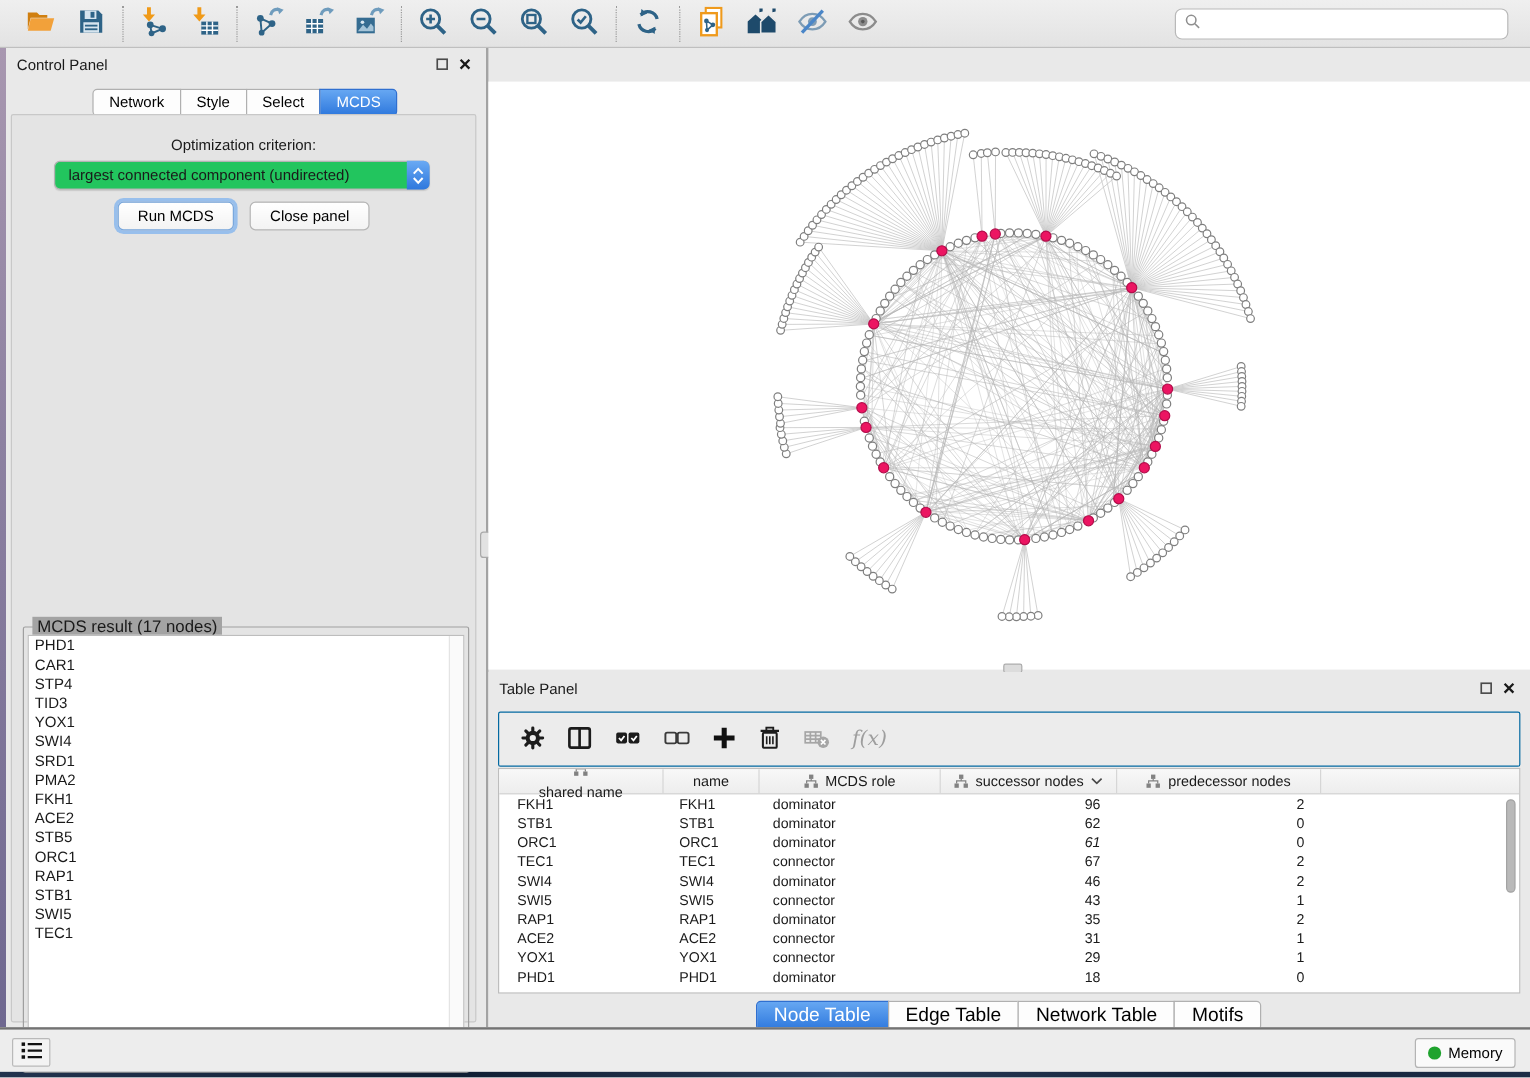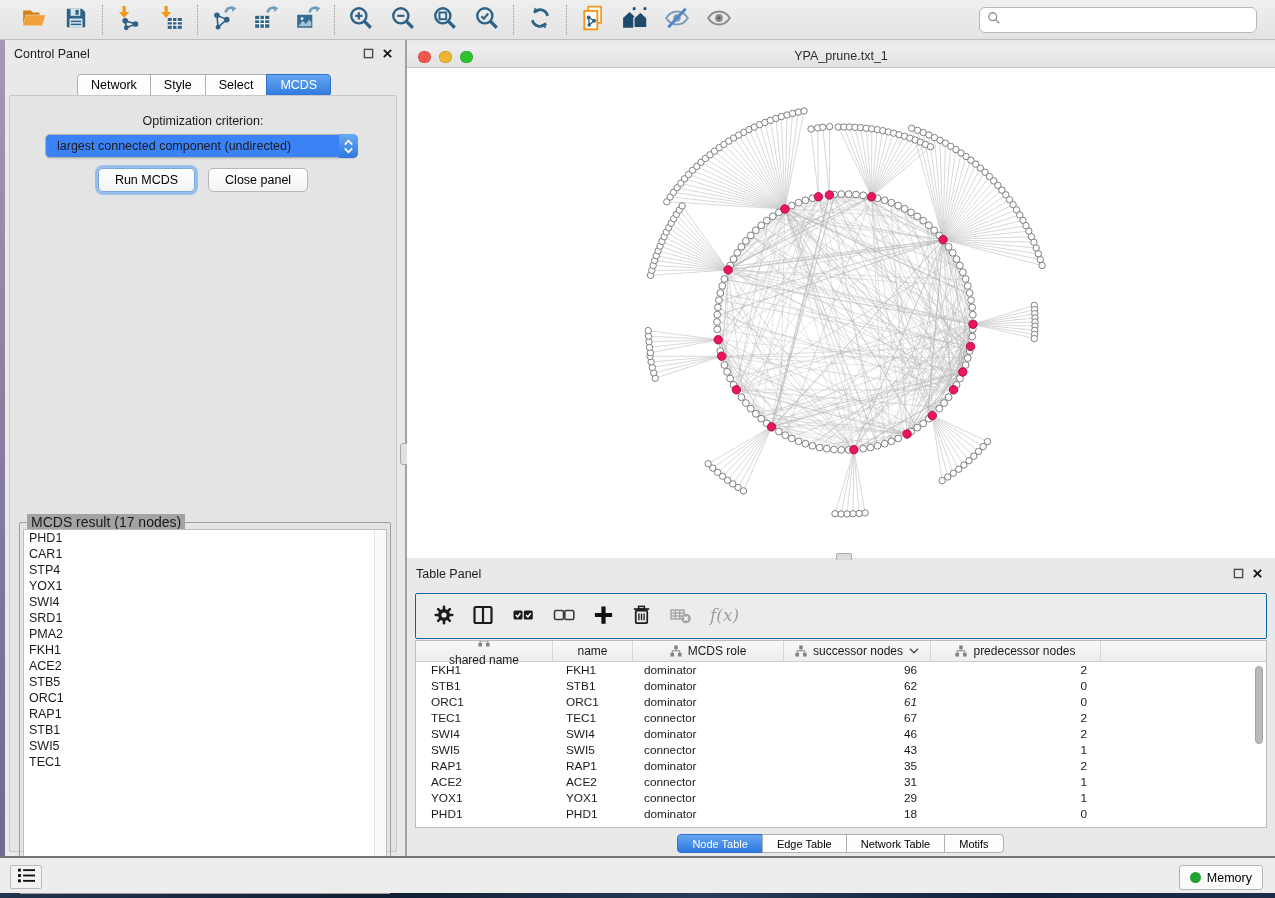--- a/index.html
+++ b/index.html
@@ -36,21 +36,21 @@
   .cp-tabs { position:absolute; left:73px; top:34px; display:flex; }
   .tab-seg { font-size:12.5px; padding:3px 13px 4px; background:#fdfdfd; border:1px solid #b0b0b0;
     margin-left:-1px; cursor:pointer; white-space:nowrap; }
   .tab-seg:first-child { border-radius:4px 0 0 4px; }
   .tab-seg:last-child { border-radius:0 4px 4px 0; }
   .tab-seg.active { background:linear-gradient(#66a7f2,#2e78dd); border-color:#2f6fd0; color:#fff; }
 
   .cp-content { position:absolute; left:4px; top:55px; width:388px; height:757px;
     background:#e4e4e4; border:1px solid #c8c8c8; border-radius:2px; }
   .opt-label { position:absolute; left:0; top:18px; width:100%; text-align:center; font-size:12.5px; }
-  .mac-select { position:absolute; left:35px; top:38px; width:313px; height:24px; background:#3b82f6;
+  .mac-select { position:absolute; left:35px; top:38px; width:313px; height:24px; background:#22c55e;
     border:1px solid #b3b3b3; border-radius:5px; display:flex; align-items:center; cursor:pointer;
     box-shadow:0 0.5px 1px rgba(0,0,0,.12); }
   .mac-select .sel-text { flex:1; font-size:12.5px; padding-left:11px; white-space:nowrap; overflow:hidden; }
   .mac-select .stepper { width:19px; height:24px; margin-right:-1px; border-radius:0 5px 5px 0;
     background:linear-gradient(#6aaaf4,#2e78dd); display:flex; align-items:center; justify-content:center; }
   .btn-row { position:absolute; left:0; top:72px; width:100%; display:flex; justify-content:center; gap:13px; }
   .mac-btn { font-size:12.5px; font-family:"Liberation Sans",sans-serif; padding:4px 16px;
     background:linear-gradient(#ffffff,#f3f3f3); border:1px solid #b7b7b7; border-radius:5px; cursor:pointer; }
   .mac-btn.focused { box-shadow:0 0 0 3px rgba(110,170,240,.65); border-color:#7aa8dd; }
 
@@ -92,21 +92,21 @@
     border-bottom:1px solid #cfcfcf; }
   .th { display:flex; align-items:center; justify-content:center; gap:6px; font-size:12px;
     border-right:1px solid #d6d6d6; height:100%; cursor:pointer; }
   .tr { display:flex; height:16px; align-items:center; }
   .td { font-size:11.8px; white-space:nowrap; overflow:hidden; }
   .nt-scroll { position:absolute; right:1px; top:23px; width:11px; height:162px; }
   .nt-thumb { position:absolute; left:1px; top:2px; width:8px; height:78px; background:#b9b9b9;
     border:1px solid #a3a3a3; border-radius:5px; cursor:grab; }
 
   .tp-tabs { position:absolute; left:0; top:274px; width:100%; display:flex; justify-content:center; }
-  .tp-tabs .tab-seg { padding:2.5px 14px; font-size:11px; }
+  .tp-tabs .tab-seg { padding:2.5px 14px; font-size:16px; }
 
   
   .status-bar { position:absolute; left:0; top:856px; width:1275px; height:37px; background:#ededed;
     border-top:2px solid #737373; }
   .list-btn { position:absolute; left:10px; top:7px; width:32px; height:24px; background:#f3f3f3;
     border:1px solid #b9b9b9; border-radius:2px; display:flex; align-items:center; justify-content:center; cursor:pointer; }
   .memory-btn { position:absolute; right:12px; top:7px; height:25px; background:#fafafa;
     border:1px solid #b4b4b4; border-radius:3px; display:flex; align-items:center; gap:6px;
     padding:0 10px; font-size:12.5px; cursor:pointer; }
   .mem-dot { width:11px; height:11px; border-radius:50%; }
@@ -331,20 +331,21 @@
         <button class="mac-btn focused">Run MCDS</button>
         <button class="mac-btn">Close panel</button>
       </div>
       <div class="mcds-fieldset">
         <span class="mcds-legend">MCDS result (17 nodes)</span>
         <div class="mcds-list">
           <div>
               <div class="list-item">PHD1</div>
               <div class="list-item">CAR1</div>
               <div class="list-item">STP4</div>
+              <div class="list-item">TID3</div>
               <div class="list-item">YOX1</div>
               <div class="list-item">SWI4</div>
               <div class="list-item">SRD1</div>
               <div class="list-item">PMA2</div>
               <div class="list-item">FKH1</div>
               <div class="list-item">ACE2</div>
               <div class="list-item">STB5</div>
               <div class="list-item">ORC1</div>
               <div class="list-item">RAP1</div>
               <div class="list-item">STB1</div>
@@ -353,28 +354,20 @@
             </div>
           <div class="mcds-scroll"></div>
         </div>
       </div>
     </div>
   </div>
 
   <div class="divider-v"></div>
   <div class="handle-v"></div>
 
-  <div class="net-titlebar">
-    <span class="traffic">
-      <span class="light" style="background: rgb(242, 86, 77); box-shadow: rgba(0, 0, 0, 0.25) 0px 0px 0px 0.5px inset;"></span>
-      <span class="light" style="background: rgb(240, 181, 47); box-shadow: rgba(0, 0, 0, 0.25) 0px 0px 0px 0.5px inset;"></span>
-      <span class="light" style="background: rgb(47, 195, 47); box-shadow: rgba(0, 0, 0, 0.25) 0px 0px 0px 0.5px inset;"></span>
-    </span>
-    <span class="net-title">YPA_prune.txt_1</span>
-  </div>
   <div class="net-canvas">
     <svg id="graph-svg" width="868" height="490" viewBox="0 0 868 490">
         <g stroke="#b5b5b5" stroke-width="0.6" fill="none">
           <line x1="565.980504980018" y1="256.2339080239723" x2="321.93841970752885" y2="204.95196660400873" stroke-opacity="0.59"></line>
           <line x1="565.980504980018" y1="256.2339080239723" x2="554.0615802924711" y2="303.04803339599135" stroke-opacity="0.47"></line>
           <line x1="565.980504980018" y1="256.2339080239723" x2="560.725501534734" y2="282.5385926956463" stroke-opacity="0.45"></line>
           <line x1="565.980504980018" y1="256.2339080239723" x2="543.9979451367288" y2="322.1207429994053" stroke-opacity="0.59"></line>
           <line x1="565.980504980018" y1="256.2339080239723" x2="319.3276101814199" y2="211.6577764548558" stroke-opacity="0.80"></line>
           <line x1="565.980504980018" y1="256.2339080239723" x2="366.8801544227871" y2="149.99054098269048" stroke-opacity="0.75"></line>
           <line x1="565.980504980018" y1="256.2339080239723" x2="405.96848989162066" y2="375.8605036924466" stroke-opacity="0.52"></line>

